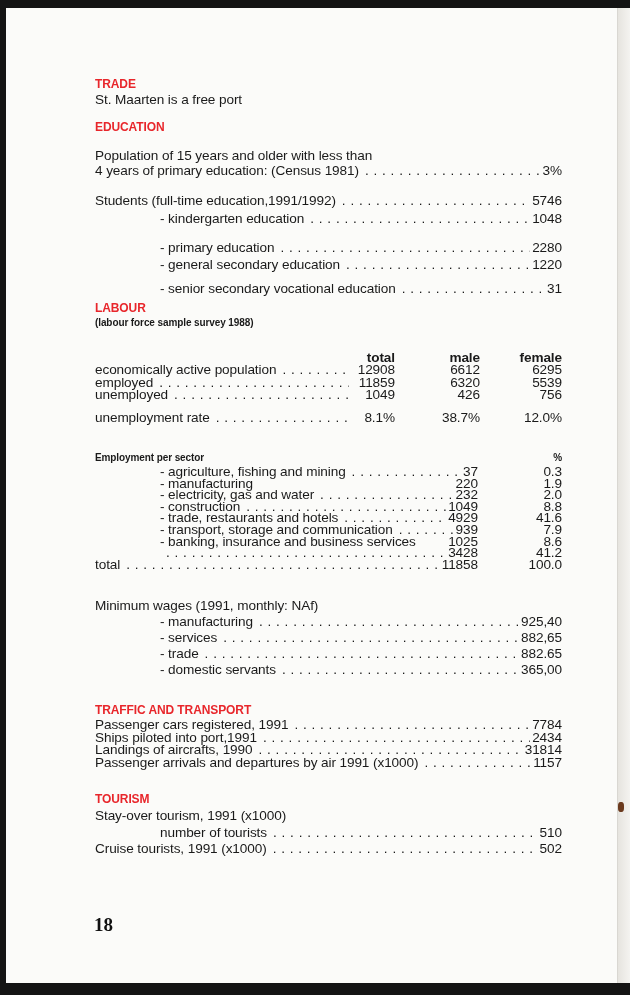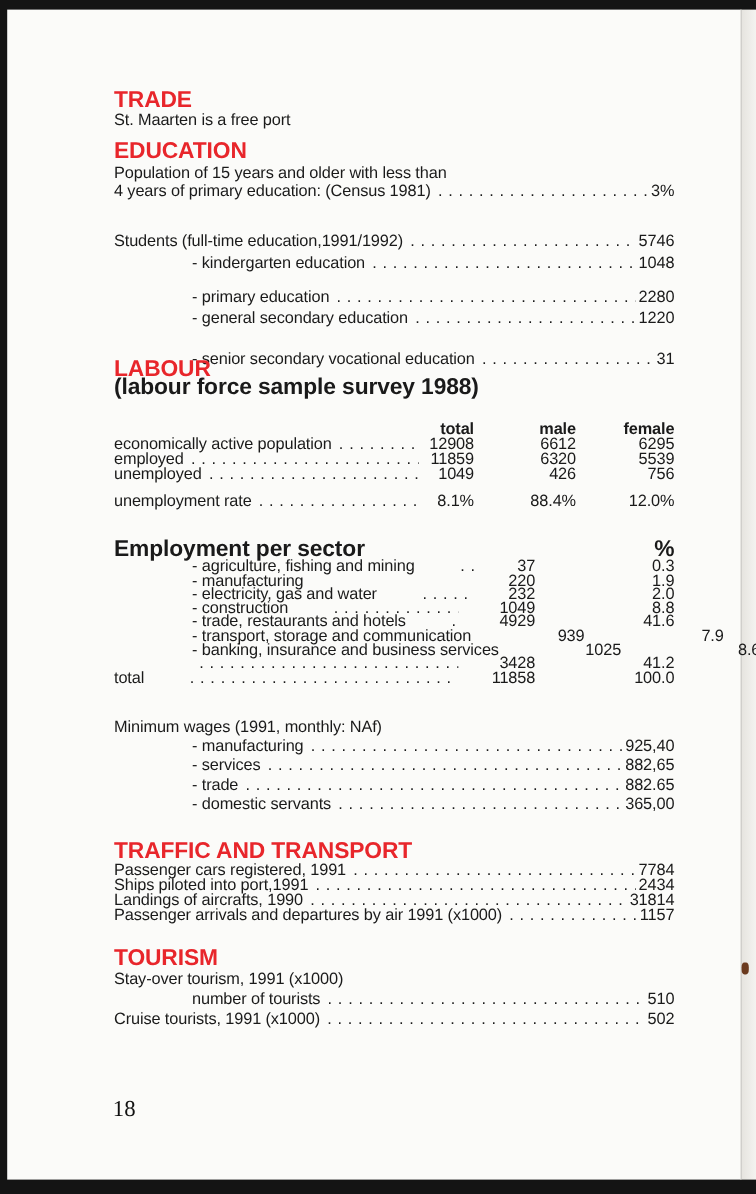--- a/index.html
+++ b/index.html
@@ -16,23 +16,23 @@
       background: linear-gradient(to right, #e6e4df, #f4f3f0);
     }
     .stain {
       position: absolute; left: 618px; top: 802px; width: 6px; height: 10px;
       background: #6b3a1e; border-radius: 40%;
     }
 
     .content { position: absolute; left: 95px; top: 76px; width: 467px; font-size: 13.6px; line-height: 14.5px; letter-spacing: -0.1px; }
 
     .heading {
-      color: #e8262b; font-weight: bold; font-size: 19px; line-height: 16px;
-    }
-    .subheading { font-weight: bold; font-size: 19px; }
+      color: #e8262b; font-weight: bold; font-size: 12px; line-height: 16px;
+    }
+    .subheading { font-weight: bold; font-size: 10px; }
 
     .row { display: flex; align-items: baseline; white-space: nowrap; height: 14.5px; }
     .row .lbl { flex: 0 0 auto; }
     .row .dots {
       flex: 1 1 auto; overflow: hidden; margin: 0 2px 0 6px;
       letter-spacing: 5.5px; color: #1a1a1a;
     }
     .row .dots::before {
       content: ". . . . . . . . . . . . . . . . . . . . . . . . . . . . . . . . . . . . . . . . . . . . . . . . . . . . . . . . . . . . . . . . . . . . . . . .";
       letter-spacing: 0.5px;
@@ -49,55 +49,55 @@
     .lt-row .dots::before {
       content: ". . . . . . . . . . . . . . . . . . . . . . . . . . . . . . . . . . . . . . . . . . . . . . . . . . . . . . . . . . . . . . . . . . . .";
       letter-spacing: 0.5px;
     }
     .lt-row .c-total { flex: 0 0 auto; width: 44px; text-align: right; }
     .lt-row .c-male { flex: 0 0 auto; width: 85px; text-align: right; }
     .lt-row .c-female { flex: 0 0 auto; width: 82px; text-align: right; }
     .lt-head { font-weight: bold; }
 
     
-    .st-row { display: flex; align-items: baseline; white-space: nowrap; height: 11.6px; gap: 32px; }
+    .st-row { display: flex; align-items: baseline; white-space: nowrap; height: 11.6px; }
     .st-row .lbl { flex: 0 0 auto; }
     .st-row .dots { flex: 1 1 auto; overflow: hidden; margin: 0 2px 0 6px; }
     .st-row .dots::before {
       content: ". . . . . . . . . . . . . . . . . . . . . . . . . . . . . . . . . . . . . . . . . . . . . . . . . . . . . . . . . . . . . . . . . . . .";
       letter-spacing: 0.5px;
     }
     .st-row .val { flex: 0 0 auto; text-align: right; }
     .st-row .pct { flex: 0 0 auto; width: 84px; text-align: right; }
 
     .tight .row { height: 12.5px; }
 
     .page-number {
       position: absolute; left: 94px; top: 914px;
       font-family: "Liberation Serif", "DejaVu Serif", serif;
-      font-weight: normal; font-size: 19px; color: #111;
+      font-weight: bold; font-size: 19px; color: #111;
     }
   </style>
 </head>
 <body>
 
 <div class="page"></div>
 <div class="page-edge"></div>
 <div class="stain"></div>
 
 <div class="content">
 
   <div class="block" style="top:0px">
     <div class="heading">TRADE</div>
     <div style="margin-top:1px">St. Maarten is a free port</div>
   </div>
 
   <div class="block" style="top:43px">
     <div class="heading">EDUCATION</div>
-    <div style="margin-top:2px">Population of 15 years and older with less than</div>
+    <div style="margin-top:14px">Population of 15 years and older with less than</div>
     <div class="row">
       <span class="lbl">4 years of primary education: (Census 1981)</span>
       <span class="dots"></span>
       <span class="val">3%</span>
     </div>
   </div>
 
   <div class="block" style="top:118px">
     <div class="row">
       <span class="lbl">Students (full-time education,1991/1992)</span>
@@ -113,21 +113,21 @@
       <div class="row indent" style="margin-top:15px">
         <span class="lbl">- primary education</span>
         <span class="dots"></span>
         <span class="val">2280</span>
       </div>
       <div class="row indent" style="margin-top:2.5px">
         <span class="lbl">- general secondary education</span>
         <span class="dots"></span>
         <span class="val">1220</span>
       </div>
-      <div class="row indent" style="margin-top:19px">
+      <div class="row indent" style="margin-top:9px">
         <span class="lbl">- senior secondary vocational education</span>
         <span class="dots"></span>
         <span class="val">31</span>
       </div>
     </div>
   </div>
 
   <div class="block" style="top:224px">
     <div class="heading">LABOUR</div>
     <div class="subheading">(labour force sample survey 1988)</div>
@@ -158,21 +158,21 @@
         <span class="lbl">unemployed</span>
         <span class="dots"></span>
         <span class="c-total">1049</span>
         <span class="c-male">426</span>
         <span class="c-female">756</span>
       </div>
       <div class="lt-row" style="margin-top:10px">
         <span class="lbl">unemployment rate</span>
         <span class="dots"></span>
         <span class="c-total">8.1%</span>
-        <span class="c-male">88.4%</span>
+        <span class="c-male">38.7%</span>
         <span class="c-female">12.0%</span>
       </div>
     </div>
   </div>
 
   <div class="block" style="top:375px">
     <div class="st-row" style="height:14px">
       <span class="lbl subheading">Employment per sector</span>
       <span style="flex:1"></span>
       <span class="pct subheading">%</span>

